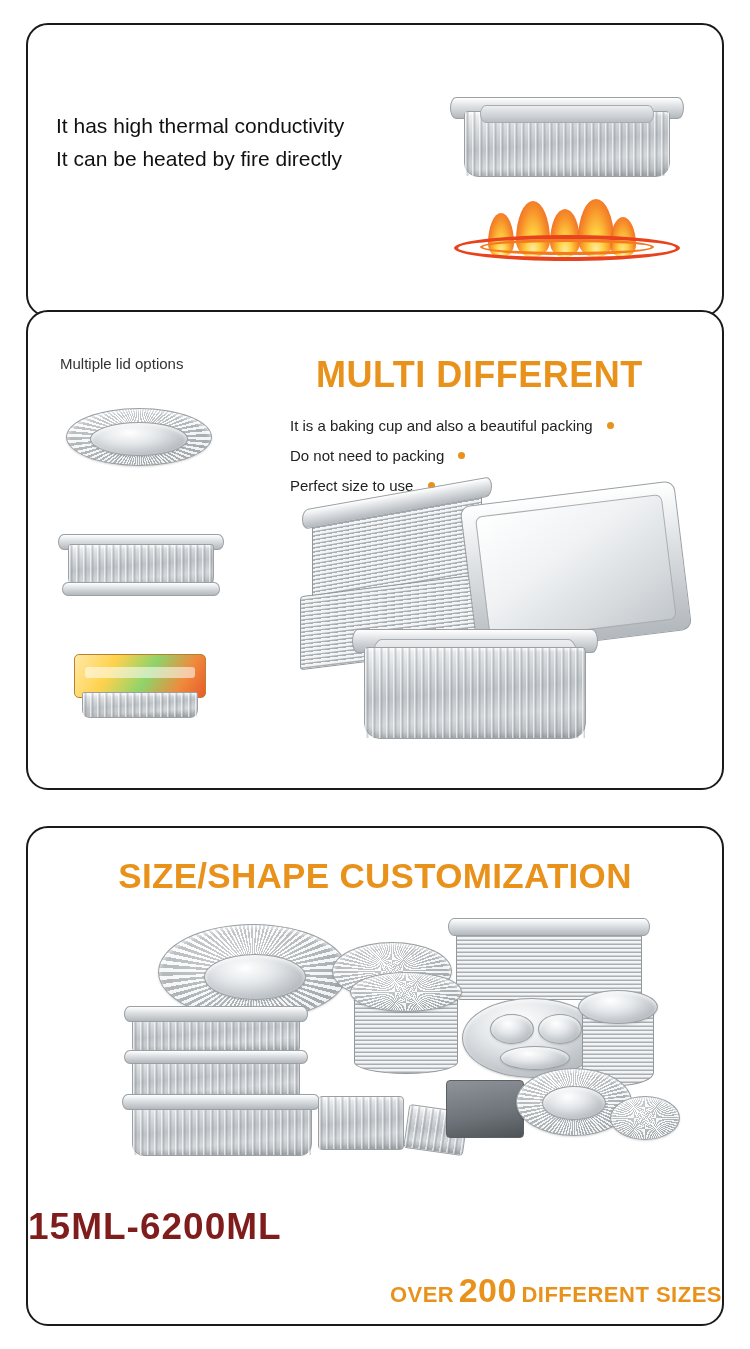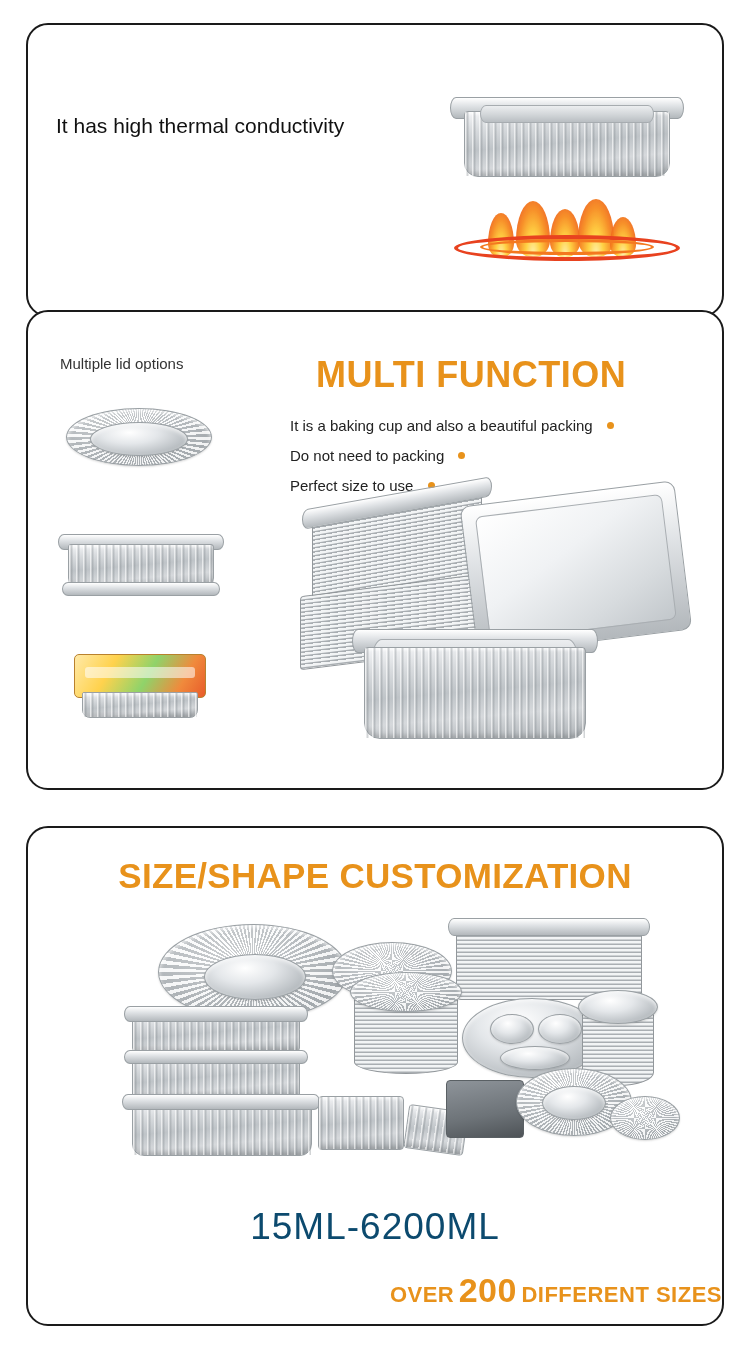--- a/index.html
+++ b/index.html
@@ -135,24 +135,24 @@
     left: 0; right: 0; top: 28px;
     text-align: center;
     font-size: 35px;
     font-weight: bold;
     color: #e8921b;
     letter-spacing: .3px;
   }
   .size-ml {
     position: absolute;
     left: 0; right: 0; top: 378px;
-    text-align: center;
+    text-align: left;
     font-size: 37px;
-    font-weight: normal;
-    color: #0c4a6e;
+    font-weight: bold;
+    color: #7f1d1d;
     letter-spacing: 1px;
   }
   .size-over {
     position: absolute;
     left: 0; right: 0; top: 443px;
     text-align: right;
     color: #e8921b;
     font-weight: bold;
   }
   .size-over .small { font-size: 22px; letter-spacing: .5px; }
@@ -196,20 +196,21 @@
 </style>
 </head>
 <body>
 
 <div class="page">
 
   <div class="card" id="panel-thermal">
 
     <div class="thermal-text">
       <div>It has high thermal conductivity</div>
+      <div>It can be heated by fire directly</div>
     </div>
 
     <div class="thermal-art">
 
       <div class="tray-rim" style="left:8px; top:0; width:234px; height:22px;"></div>
       <div class="tray" style="left:22px; top:14px; width:206px; height:66px; border-radius:4px 4px 14px 14px;">
         <div class="tray-ribs"></div>
       </div>
       <div class="tray-inner" style="left:38px; top:8px; width:174px; height:18px; border-radius:6px/50%;"></div>
 
@@ -222,21 +223,21 @@
         <div class="flame-ring"></div>
         <div class="flame-ring inner"></div>
       </div>
     </div>
   </div>
 
   <div class="card" id="panel-multi">
 
     <div class="lid-options-label">Multiple lid options</div>
 
-    <div class="multi-title">MULTI FUNCTION</div>
+    <div class="multi-title">MULTI DIFFERENT</div>
 
     <div class="bullets">
       <div class="bullet-row">
         <span>It is a baking cup and also a beautiful packing</span>
         <span class="bullet-dot"></span>
       </div>
       <div class="bullet-row">
         <span>Do not need to packing</span>
         <span class="bullet-dot"></span>
       </div>

